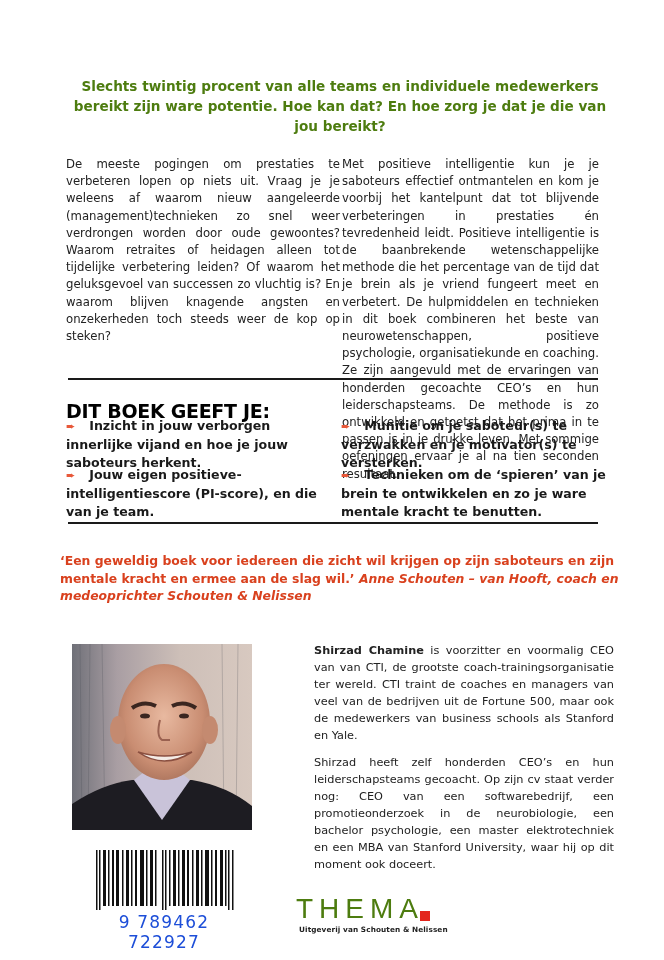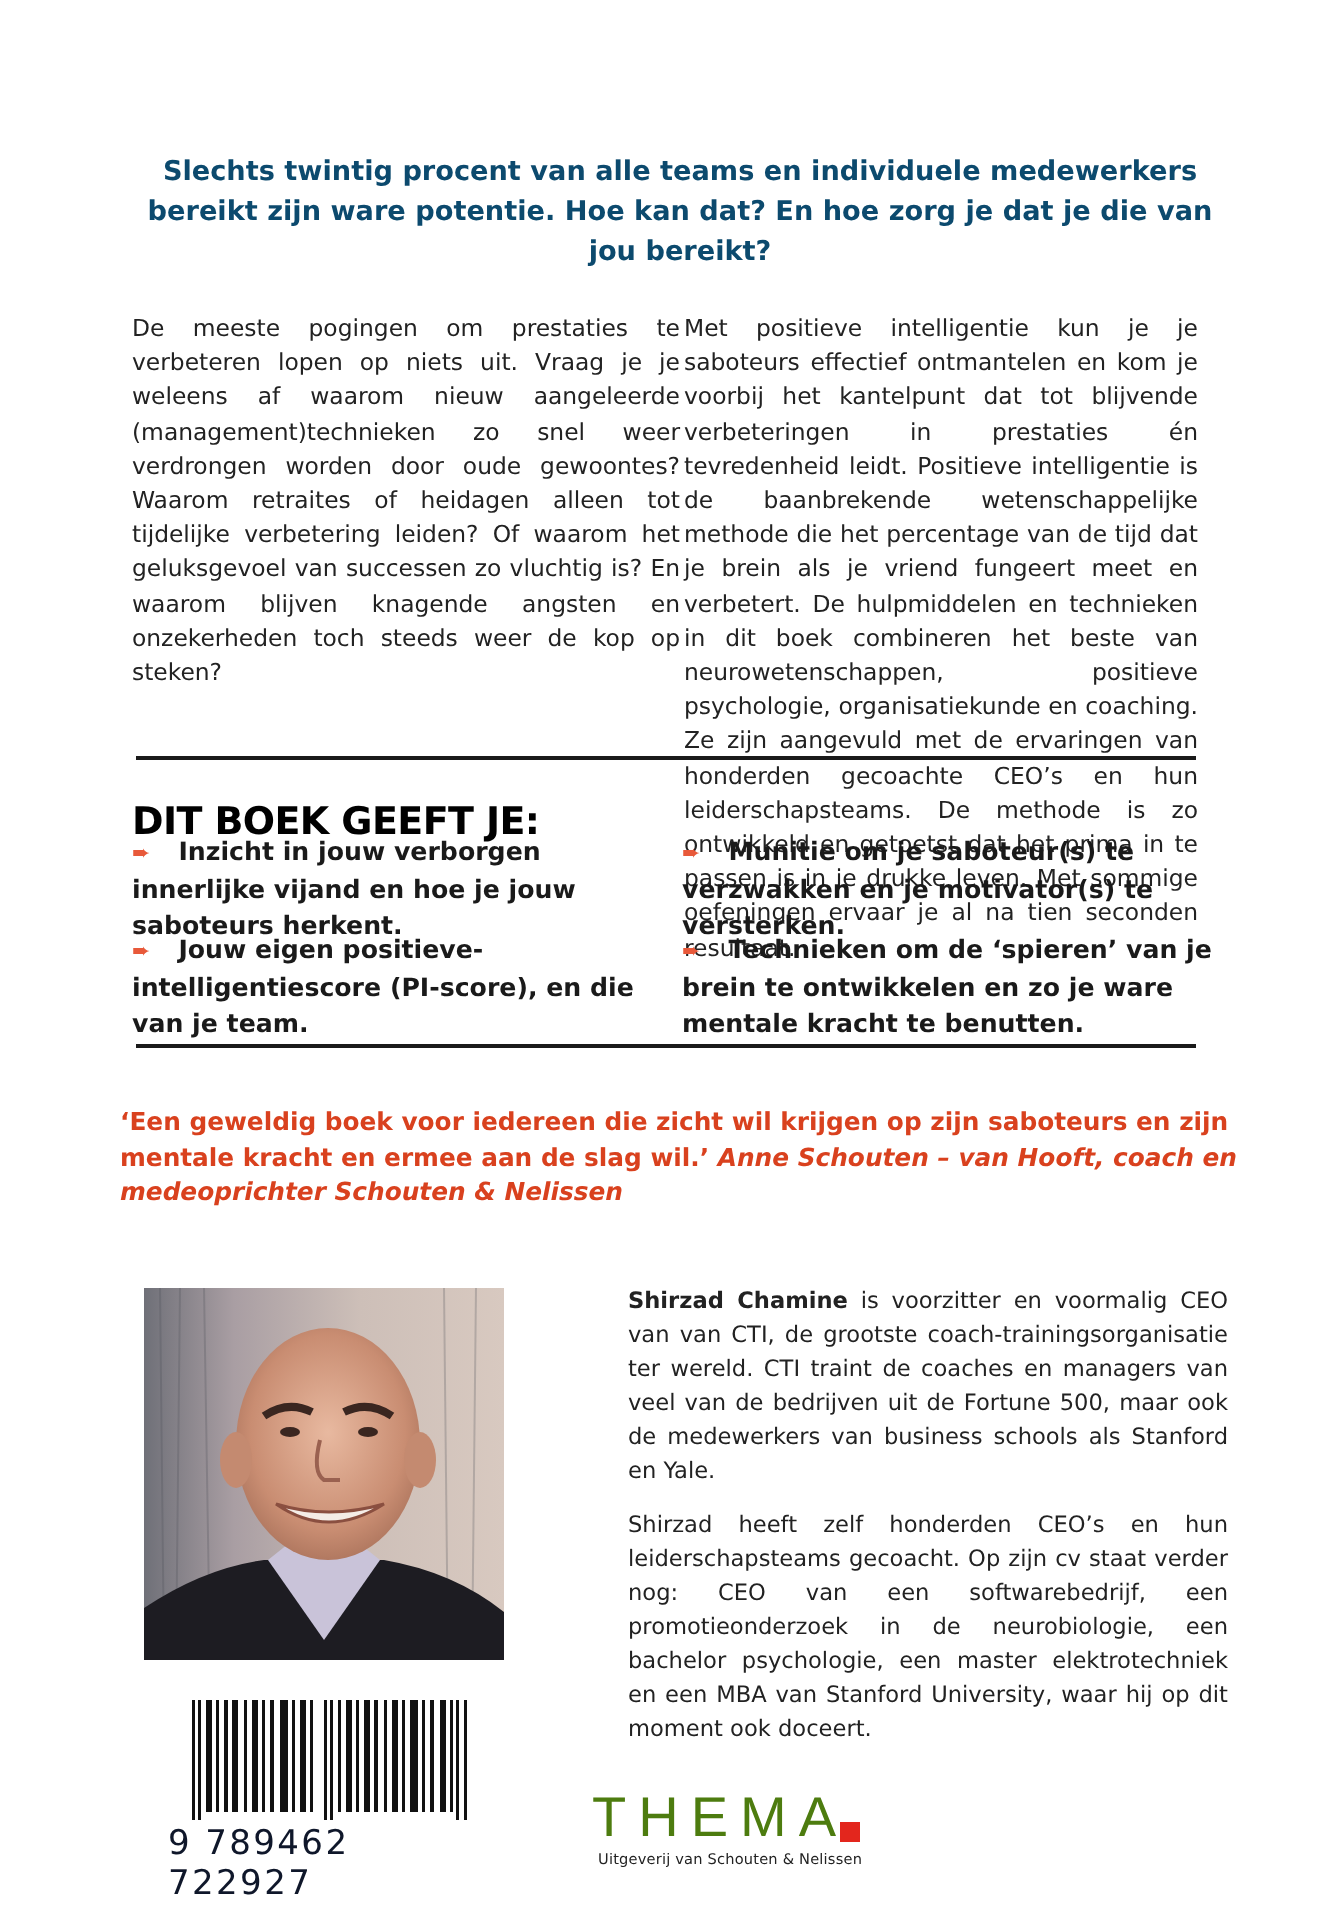--- a/index.html
+++ b/index.html
@@ -1,20 +1,20 @@
 <!DOCTYPE html>
 <html><head>
 <meta charset="utf-8">
 <style>
   html, body { margin: 0; padding: 0; background: #ffffff; }
   body { width: 664px; height: 960px; position: relative; overflow: hidden;
          font-family: "DejaVu Sans", sans-serif; color: #1a1a1a; }
   .abs { position: absolute; }
   .lead { left: 60px; top: 76px; width: 560px; text-align: center;
-          color: #0c4a6e; font-weight: bold; font-size: 13.6px; line-height: 20px; }
+          color: #4d7c0f; font-weight: bold; font-size: 13.6px; line-height: 20px; }
   .col { font-size: 11.7px; line-height: 17.2px; text-align: justify; color: #222; margin-top: 24px; }
   .col p { margin: 0 0 10px 0; }
   .col-left { left: 66px; top: 132px; width: 274px; }
   .col-right { left: 342px; top: 132px; width: 257px; }
   .rule { left: 68px; width: 530px; height: 2px; background: #1a1a1a; }
   .benefits-title { left: 66px; top: 400px; color: #000000; font-weight: bold; font-size: 19px; letter-spacing: -0.3px; }
   .benefit { font-weight: bold; font-size: 12.6px; line-height: 18px; color: #1a1a1a; }
   .benefit .arrow { color: #e8593a; font-size: 11px; margin-right: 14px; display: inline-block; }
   .b1 { left: 66px; top: 417px; width: 260px; }
   .b2 { left: 66px; top: 466px; width: 260px; }
@@ -22,24 +22,24 @@
   .b4 { left: 341px; top: 466px; width: 270px; }
   .quote { left: 60px; top: 552px; width: 560px; text-align: left; color: #d9411e;
            font-weight: bold; font-size: 12.4px; line-height: 17.6px; }
   .quote .attr { font-style: italic; }
   .photo { left: 72px; top: 644px; width: 180px; height: 186px; overflow: hidden;
            background: linear-gradient(90deg, #7f7d85 0%, #b3a9ab 30%, #c9bdb8 60%, #d4c6bf 100%); }
   .bio { left: 314px; top: 642px; width: 300px; font-size: 11.3px; line-height: 17px; text-align: justify; color: #222; }
   .bio p { margin: 0 0 10px 0; }
   .bio b { font-weight: bold; }
   .barcode { left: 96px; top: 850px; width: 140px; height: 60px; }
-  .isbn { left: 84px; top: 912px; width: 160px; font-family: "DejaVu Sans", sans-serif; font-size: 17px; letter-spacing: 1.2px; color: #0f172a; }
+  .isbn { left: 84px; top: 912px; width: 160px; font-family: "DejaVu Sans", sans-serif; font-size: 17px; letter-spacing: 1.2px; color: #1d4ed8; text-align: center; }
   .logo { left: 296px; top: 895px; font-family: "Liberation Sans", sans-serif; font-size: 28px; letter-spacing: 6px; color: #4d7c0f; font-weight: normal; line-height: 28px; }
   .logo-dot { left: 420px; top: 911px; width: 10px; height: 10px; background: #e3261d; }
-  .logo-sub { left: 299px; top: 925px; font-size: 7.3px; font-weight: normal; color: #222; letter-spacing: 0.1px; }
+  .logo-sub { left: 299px; top: 925px; font-size: 7.3px; font-weight: bold; color: #222; letter-spacing: 0.1px; }
 </style>
 </head>
 <body>
 
 <div class="abs lead">Slechts twintig procent van alle teams en individuele medewerkers bereikt zijn ware potentie. Hoe kan dat? En hoe zorg je dat je die van jou bereikt?</div>
 
 <div class="abs col col-left">
   <p>De meeste pogingen om prestaties te verbeteren lopen op niets uit. Vraag je je weleens af waarom nieuw aangeleerde (management)technieken zo snel weer verdrongen worden door oude gewoontes? Waarom retraites of heidagen alleen tot tijdelijke verbetering leiden? Of waarom het geluksgevoel van successen zo vluchtig is? En waarom blijven knagende angsten en onzekerheden toch steeds weer de kop op steken?</p>
 </div>
 

